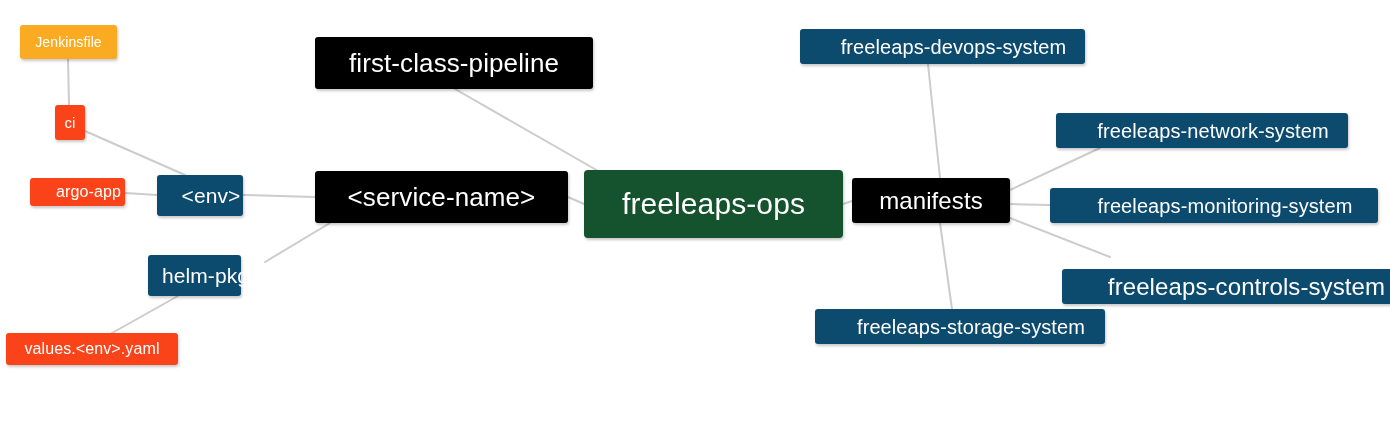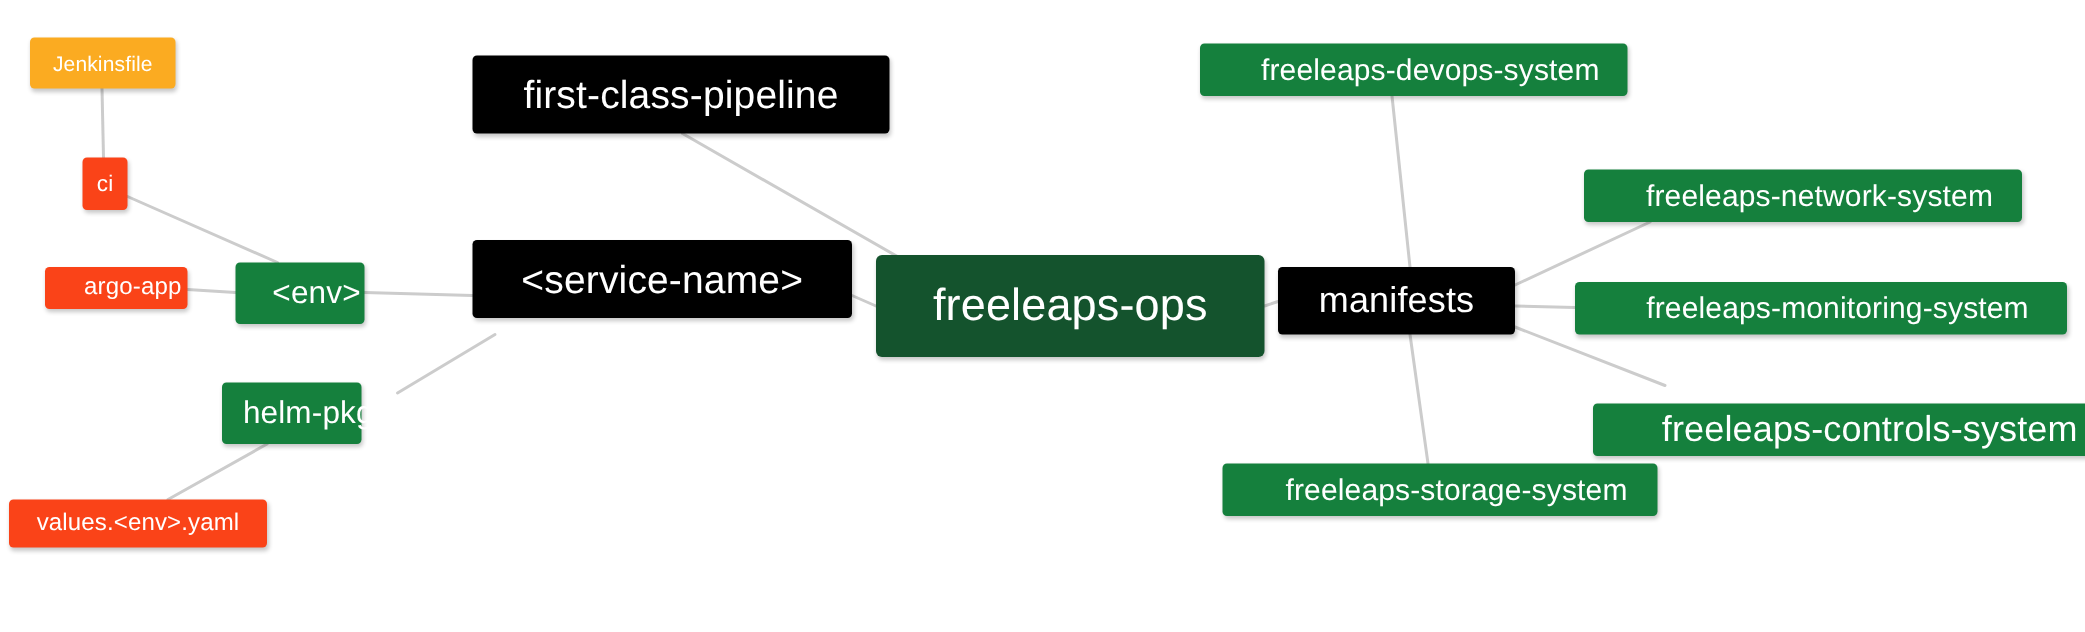--- a/index.html
+++ b/index.html
@@ -37,21 +37,21 @@
     box-shadow: 1px 2px 3px rgba(0,0,0,0.22);
     line-height: 1;
     padding: 0 10px;
     letter-spacing: 0.1px;
   }
   .node.root {
     background: #14532d;
     border-radius: 4px;
   }
   .node.blue   { background: #000000; }
-  .node.green  { background: #15803d; padding-left: 32px; }
+  .node.green  { background: #0c4a6e; padding-left: 32px; }
   .node.orange { background: #fbab21; }
   .node.red    { background: #fa4318; }
 </style>
 </head>
 <body>
 
 <div id="canvas">
   <svg id="edges" viewBox="0 0 1390 421" width="1390" height="421">
       <line x1="584" y1="204" x2="568" y2="197" stroke="#cccccc" stroke-width="2" stroke-linecap="round"></line>
       <line x1="600" y1="172" x2="455" y2="89" stroke="#cccccc" stroke-width="2" stroke-linecap="round"></line>
@@ -63,21 +63,21 @@
       <line x1="69" y1="105" x2="68" y2="59" stroke="#cccccc" stroke-width="2" stroke-linecap="round"></line>
       <line x1="178" y1="296" x2="112" y2="333" stroke="#cccccc" stroke-width="2" stroke-linecap="round"></line>
       <line x1="940" y1="178" x2="928" y2="64" stroke="#cccccc" stroke-width="2" stroke-linecap="round"></line>
       <line x1="1010" y1="190" x2="1100" y2="148" stroke="#cccccc" stroke-width="2" stroke-linecap="round"></line>
       <line x1="1010" y1="204" x2="1050" y2="205" stroke="#cccccc" stroke-width="2" stroke-linecap="round"></line>
       <line x1="1010" y1="218" x2="1110" y2="257" stroke="#cccccc" stroke-width="2" stroke-linecap="round"></line>
       <line x1="940" y1="223" x2="952" y2="309" stroke="#cccccc" stroke-width="2" stroke-linecap="round"></line>
     </svg>
   <div id="node-layer">
       <div class="node root" style="left: 584px; top: 170px; width: 259px; height: 68px; font-size: 30px;">freeleaps-ops</div>
-      <div class="node blue" style="left: 315px; top: 160px; width: 253px; height: 52px; font-size: 26px;">&lt;service-name&gt;</div>
+      <div class="node blue" style="left: 315px; top: 171px; width: 253px; height: 52px; font-size: 26px;">&lt;service-name&gt;</div>
       <div class="node blue" style="left: 315px; top: 37px; width: 278px; height: 52px; font-size: 26px;">first-class-pipeline</div>
       <div class="node blue" style="left: 852px; top: 178px; width: 158px; height: 45px; font-size: 24px;">manifests</div>
       <div class="node green" style="left: 157px; top: 175px; width: 86px; height: 41px; font-size: 21px;">&lt;env&gt;</div>
       <div class="node red" style="left: 55px; top: 105px; width: 30px; height: 35px; font-size: 15px;">ci</div>
       <div class="node orange" style="left: 20px; top: 25px; width: 97px; height: 34px; font-size: 14px;">Jenkinsfile</div>
       <div class="node red" style="left: 30px; top: 178px; width: 95px; height: 28px; font-size: 16px; padding-left: 32px;">argo-app</div>
       <div class="node green" style="left: 148px; top: 255px; width: 93px; height: 41px; font-size: 21px; text-align: right;">helm-pkg</div>
       <div class="node red" style="left: 6px; top: 333px; width: 172px; height: 32px; font-size: 16px;">values.&lt;env&gt;.yaml</div>
       <div class="node green" style="left: 800px; top: 29px; width: 285px; height: 35px; font-size: 20px;">freeleaps-devops-system</div>
       <div class="node green" style="left: 1056px; top: 113px; width: 292px; height: 35px; font-size: 20px;">freeleaps-network-system</div>

